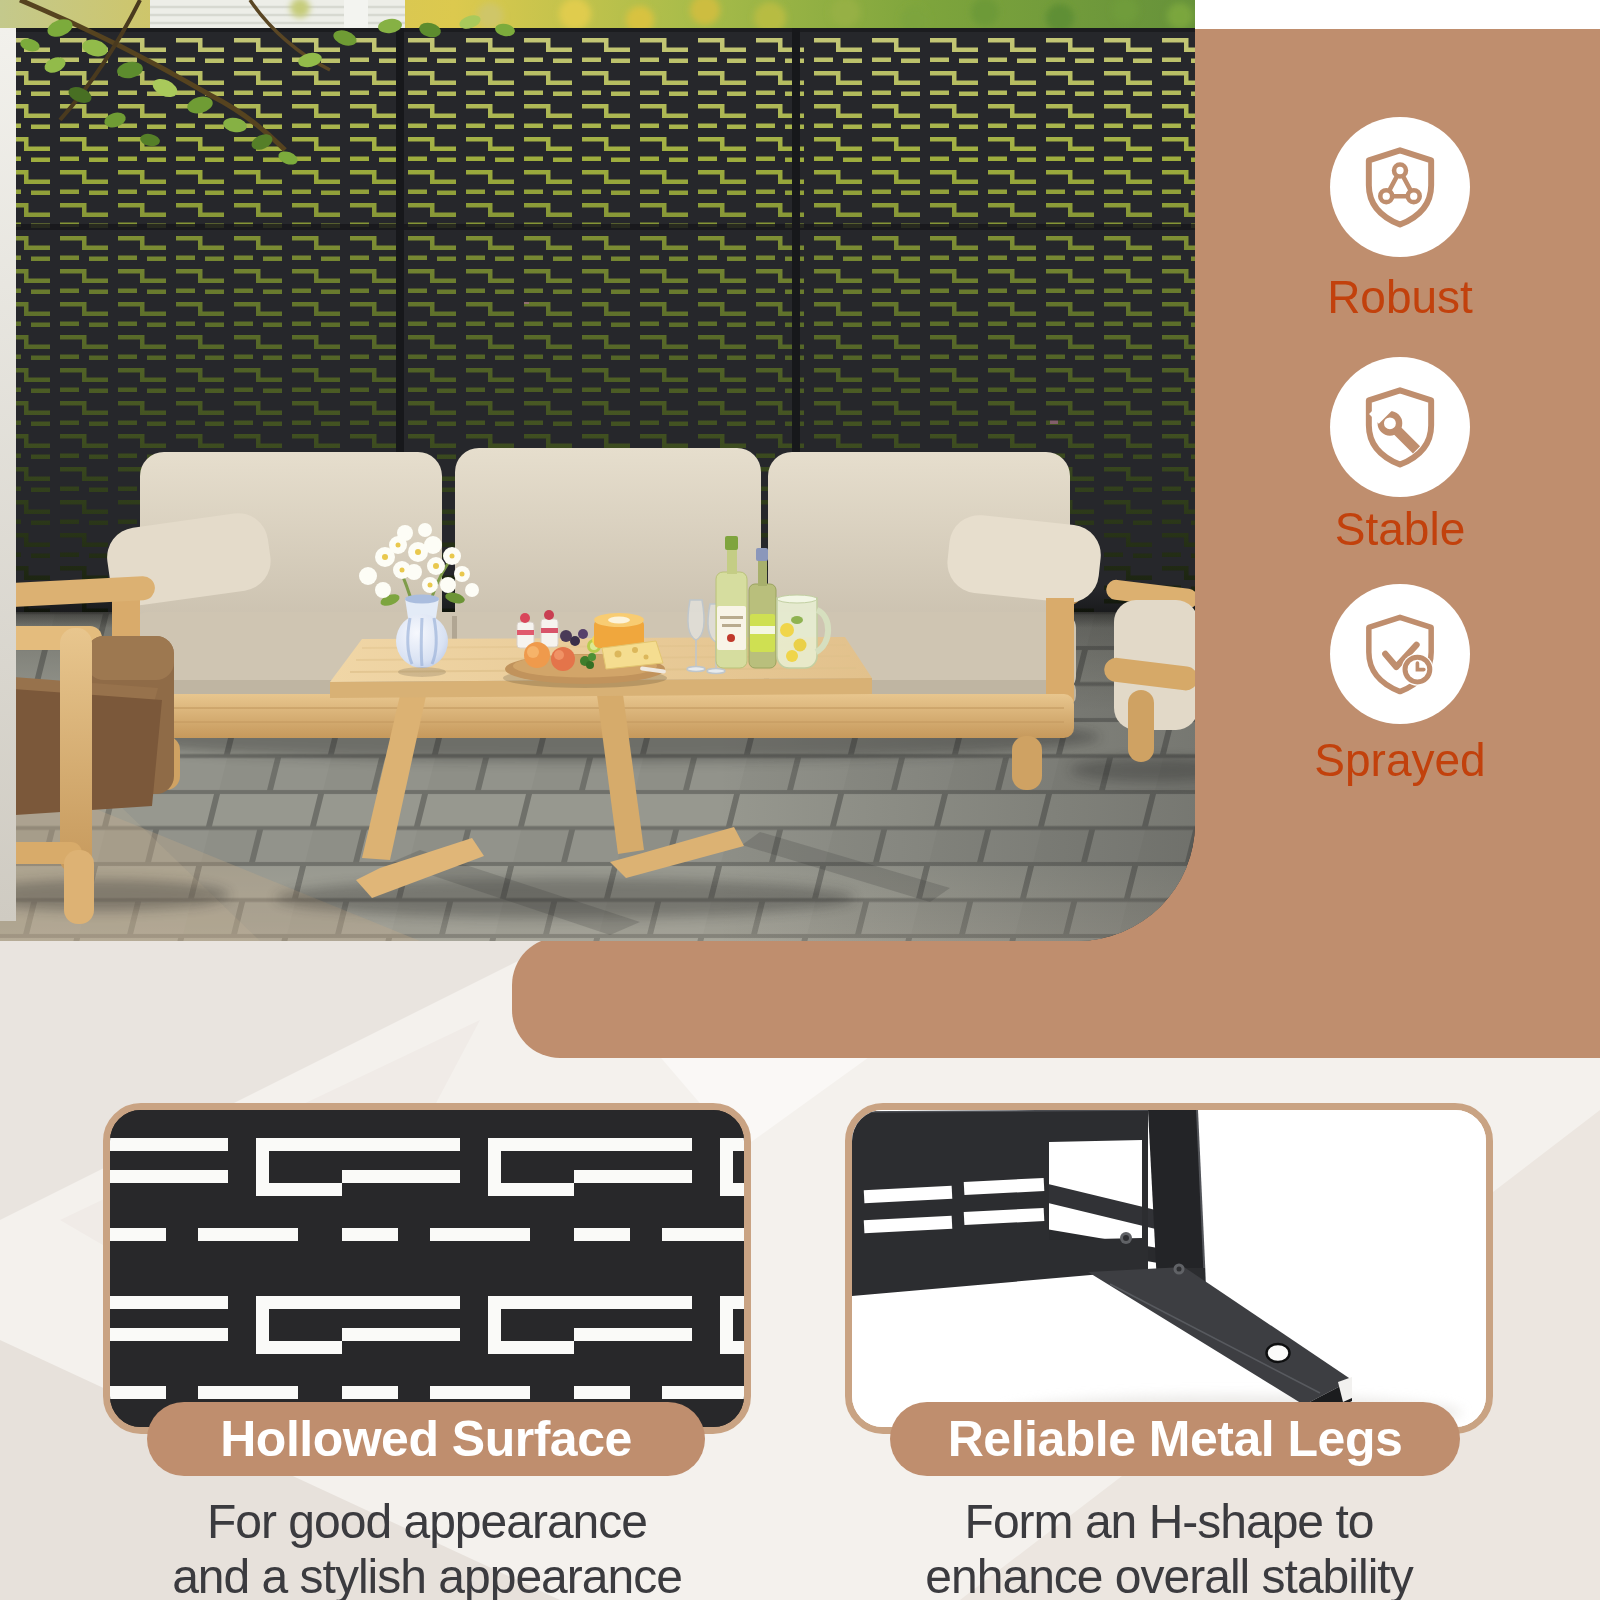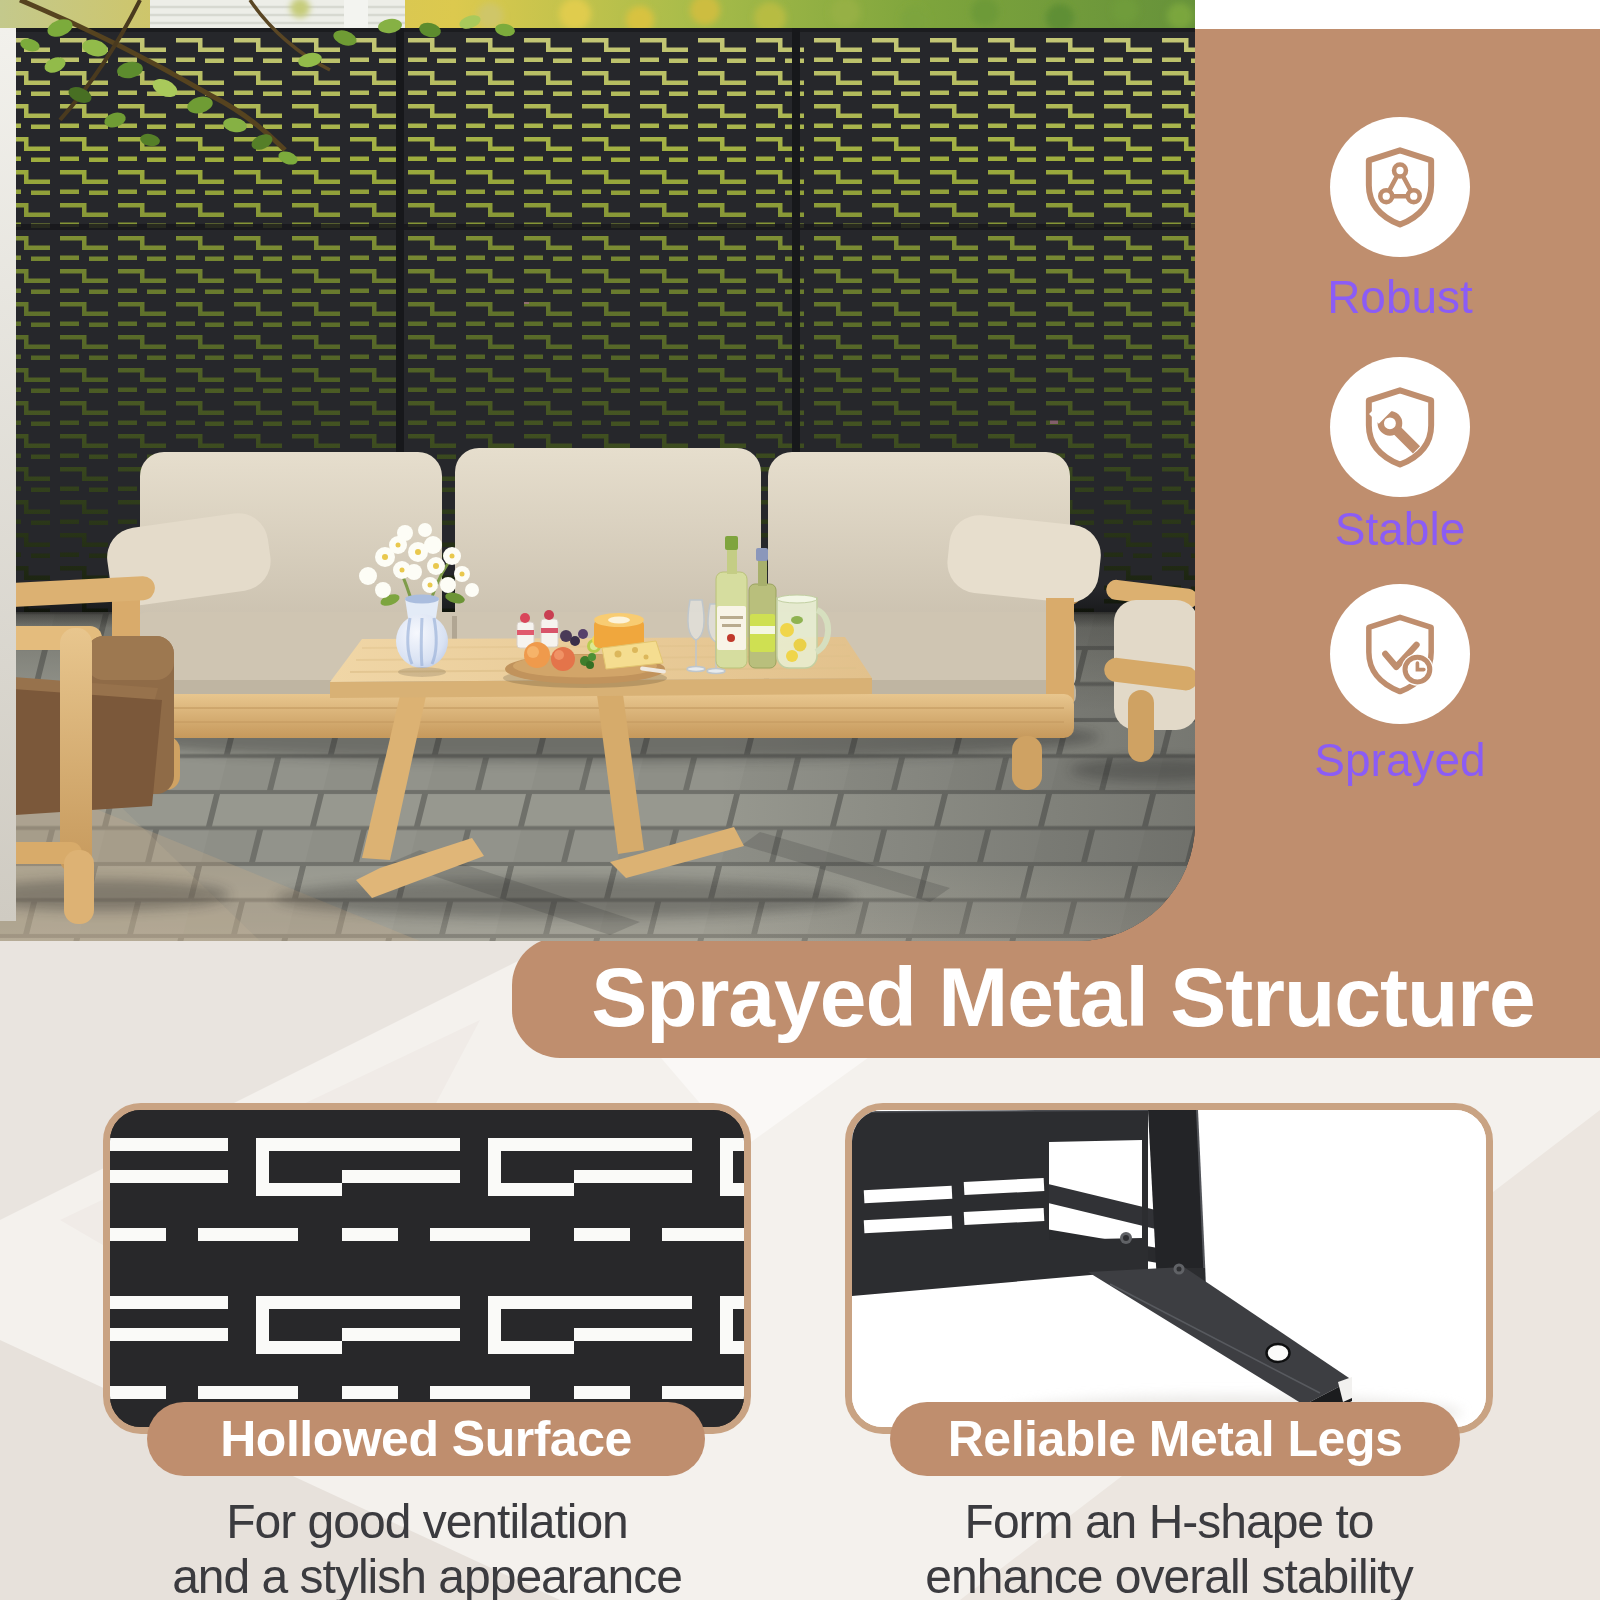--- a/index.html
+++ b/index.html
@@ -11,21 +11,21 @@
   .tan-column{left:1085px;top:29px;width:515px;height:1029px;background:#bf8e6e;z-index:1;}
   .tan-banner{left:512px;top:937px;width:1088px;height:121px;background:#bf8e6e;
               border-radius:48px 0 0 48px;z-index:1;}
   .photo{left:0;top:0;width:1195px;height:941px;border-radius:0 0 118px 0;overflow:hidden;z-index:2;background:#26272b;}
   .banner-title{left:512px;top:937px;width:1088px;height:121px;z-index:3;display:flex;align-items:center;
                 justify-content:center;padding-left:14px;box-sizing:border-box;color:#fff;
                 font-size:84px;font-weight:700;letter-spacing:-1px;white-space:nowrap;}
   
   .feature-circle{width:140px;height:140px;border-radius:50%;background:#ffffff;z-index:3;
                   display:flex;align-items:center;justify-content:center;}
-  .feature-label{width:360px;z-index:3;text-align:center;color:#8b5cf6;font-size:46px;font-weight:500;}
+  .feature-label{width:360px;z-index:3;text-align:center;color:#c2410c;font-size:46px;font-weight:500;}
   
   .card{width:648px;height:331px;border:7px solid #c9a383;border-radius:38px;box-sizing:border-box;
         z-index:2;overflow:hidden;background:#ffffff;}
   .card.dark{background:#28282a;}
   .badge{height:74px;border-radius:37px;background:#bf8e6e;z-index:4;display:flex;align-items:center;
          justify-content:center;color:#fff;font-size:50px;font-weight:700;letter-spacing:-.5px;white-space:nowrap;}
   .desc{width:648px;z-index:3;text-align:center;color:#3b3b3f;font-size:48px;font-weight:400;
         line-height:55px;letter-spacing:-1px;}
   svg{display:block;}
 </style>
@@ -373,21 +373,20 @@
           <path d="M422,618 C421,640 421,655 422,666" stroke="#93abd6" stroke-width="3" fill="none" opacity=".6"></path>
           <path d="M434,618 C438,640 436,655 432,664" stroke="#93abd6" stroke-width="3" fill="none" opacity=".6"></path>
           <ellipse cx="422" cy="672" rx="24" ry="5" fill="#000" opacity=".13"></ellipse>
         </g>
       </g>
 
       <rect x="0" y="28" width="16" height="893" fill="url(#pillarG)"></rect>
     </svg>
   </div>
 
-  <div class="abs banner-title">Sprayed Metal Structure</div>
 
   <div class="abs feature-circle" style="left:1330px;top:117px;">
     <svg width="88" height="88" viewBox="0 0 96 96">
       <path d="M48 8 L82 19 V46 C82 67 68 81 48 89 C28 81 14 67 14 46 V19 Z" fill="none" stroke="#bf8e6e" stroke-width="6.5" stroke-linejoin="round"></path>
       <path d="M48 30 L33 58 L63 58 Z" fill="none" stroke="#bf8e6e" stroke-width="5"></path>
       <circle cx="48" cy="30" r="6.5" fill="#fff" stroke="#bf8e6e" stroke-width="5"></circle>
       <circle cx="33" cy="58" r="6.5" fill="#fff" stroke="#bf8e6e" stroke-width="5"></circle>
       <circle cx="63" cy="58" r="6.5" fill="#fff" stroke="#bf8e6e" stroke-width="5"></circle>
     </svg>
   </div>
@@ -465,21 +464,21 @@
         <circle cx="274" cy="128" r="3" fill="#2e2f32"></circle>
       <circle cx="327" cy="159" r="5.5" fill="#606266"></circle>
         <circle cx="327" cy="159" r="2.5" fill="#2e2f32"></circle>
     </svg>
   </div>
 
   <div class="abs badge" style="left:147px;top:1402px;width:558px;">Hollowed Surface</div>
   <div class="abs badge" style="left:890px;top:1402px;width:570px;">Reliable Metal Legs</div>
 
   <div class="abs desc" style="left:103px;top:1494px;">
-    <div>For good ventilation</div>
+    <div>For good appearance</div>
     <div>and a stylish appearance</div>
   </div>
   <div class="abs desc" style="left:845px;top:1494px;">
     <div>Form an H-shape to</div>
     <div>enhance overall stability</div>
   </div>
 
 </div>
 
 </body></html>

